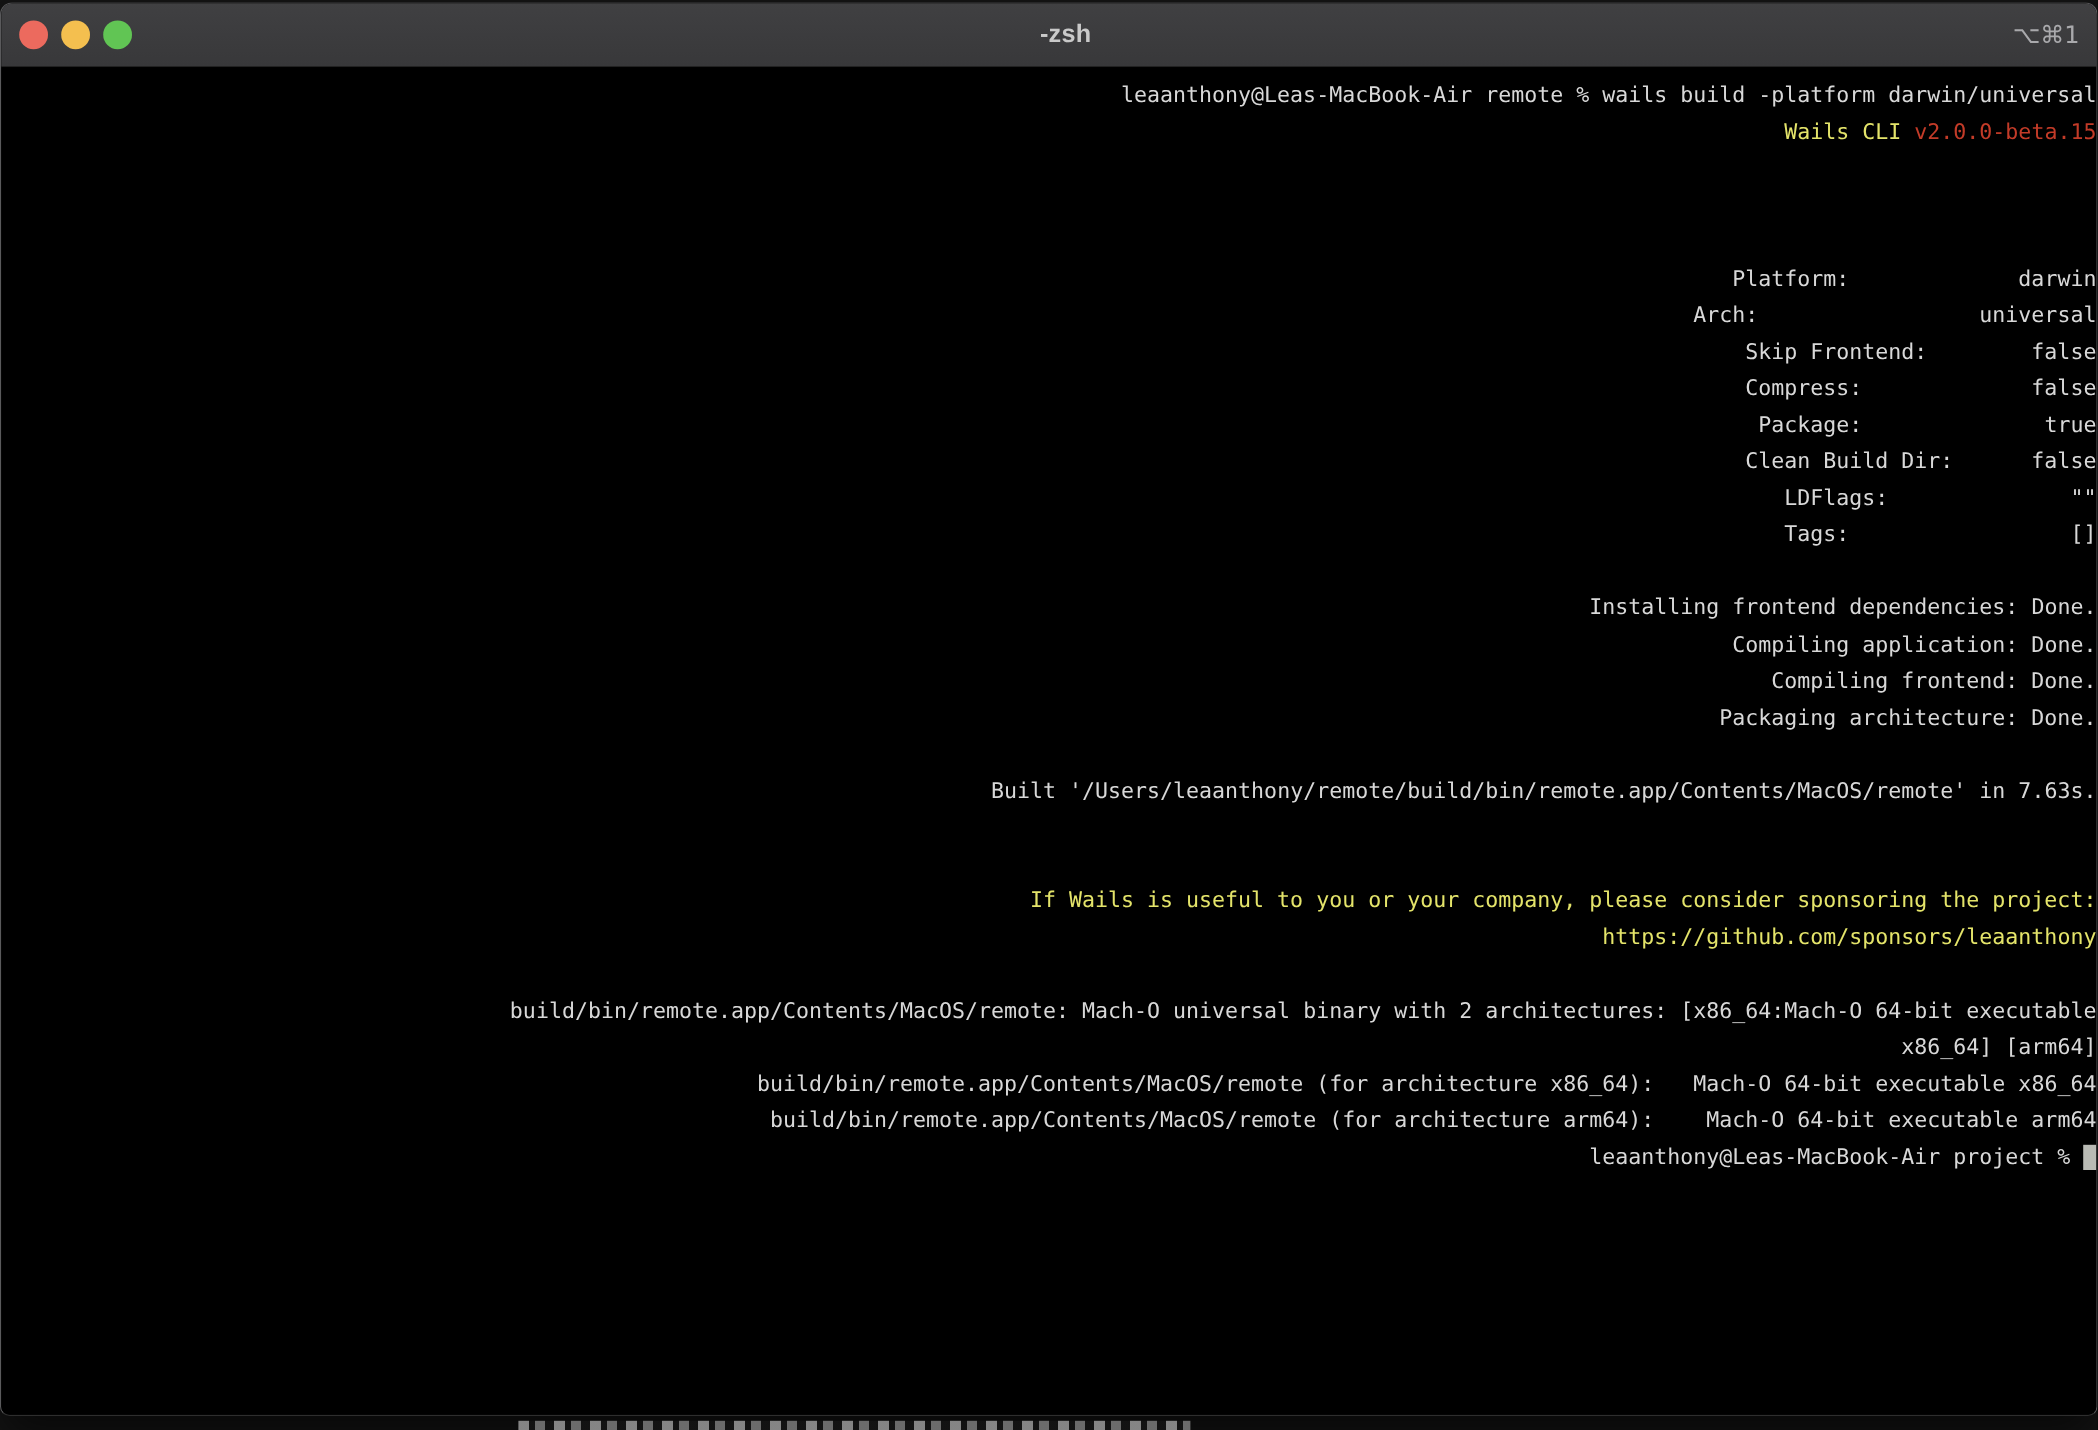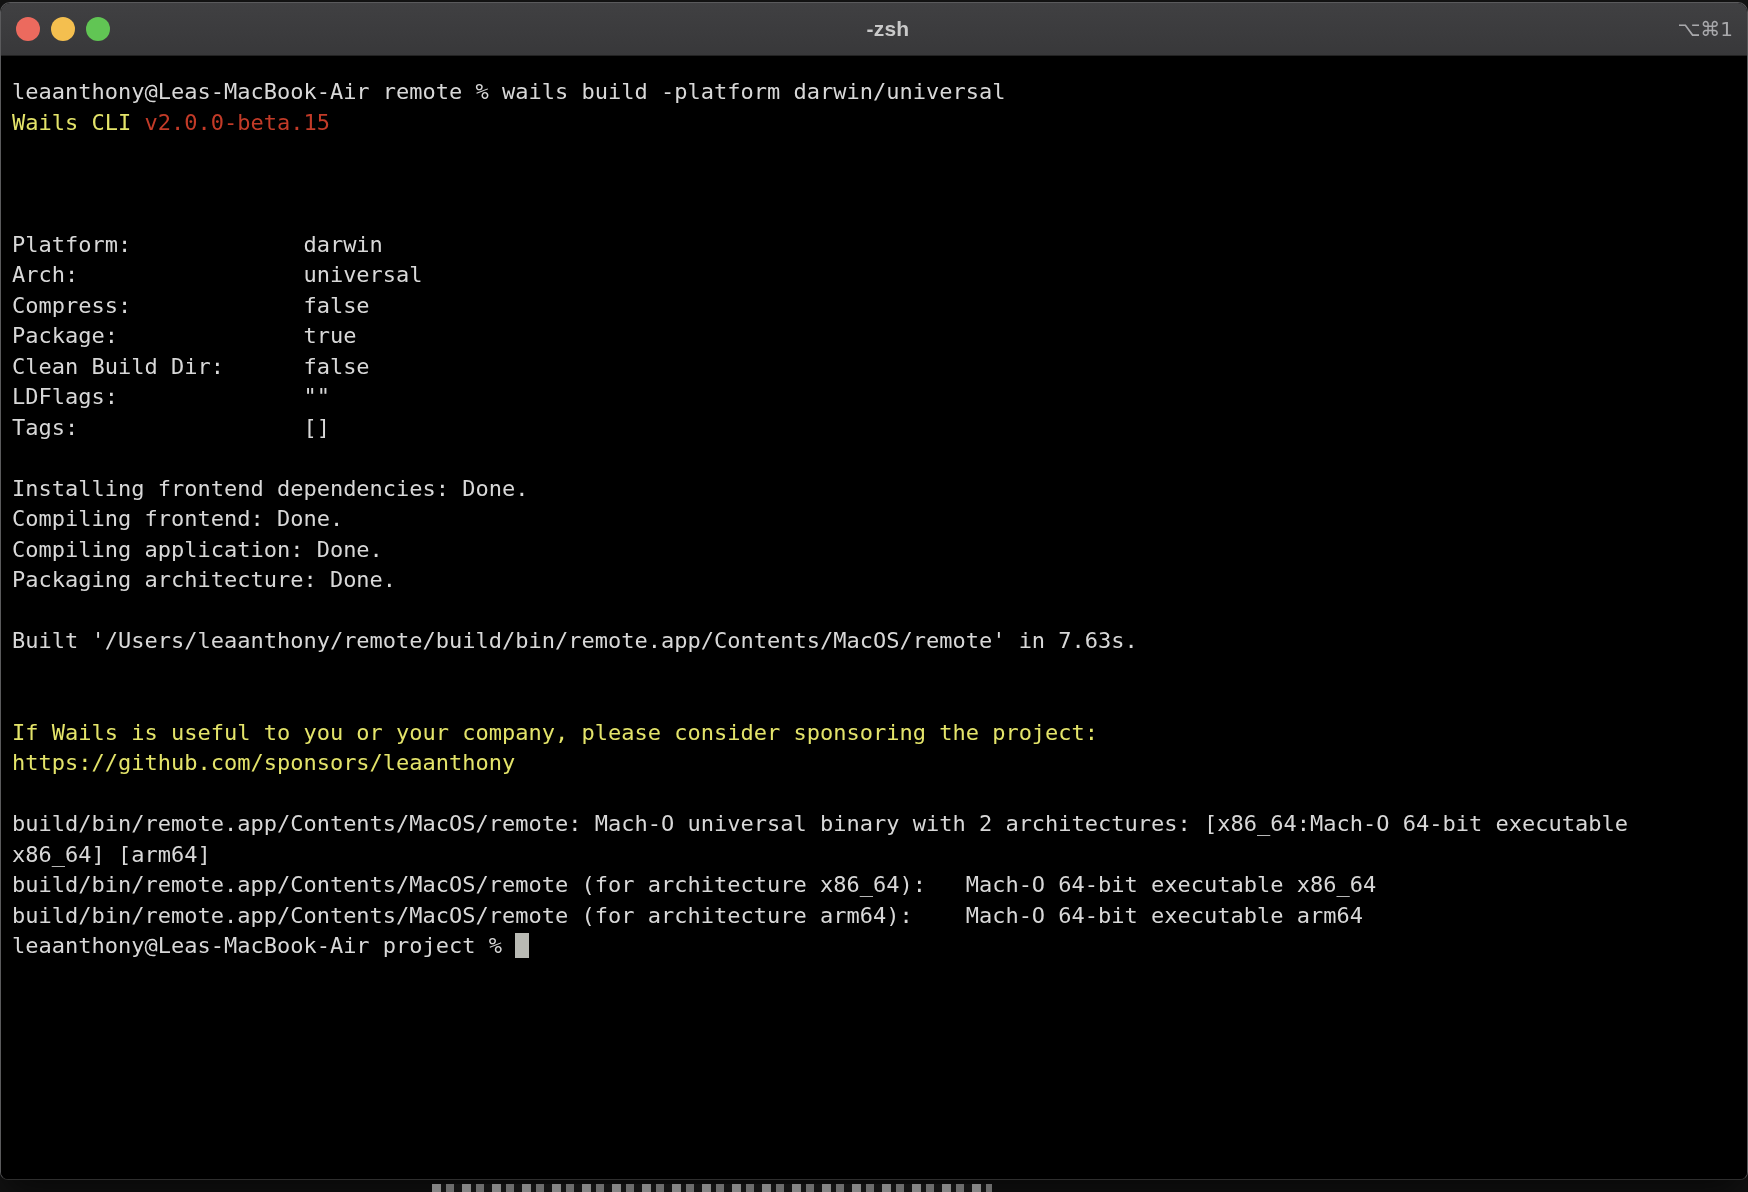--- a/index.html
+++ b/index.html
@@ -71,26 +71,27 @@
     display: flex;
     align-items: center;
     font-family: "DejaVu Sans", sans-serif;
     font-size: 20px;
     color: var(--shortcut_text);
   }
   .terminal {
     position: relative;
     height: calc(100% - 53px);
     background: var(--bg);
-    padding: 21px 0 0 11px;
+    padding: 9px 0 0 11px;
     box-sizing: border-box;
     overflow: hidden;
-    font-size: 22px;
+    font-size: 18px;
     line-height: 30.5px;
     color: var(--fg);
+    text-align: right;
   }
   .line { white-space: pre; height: 30.5px; }
   .c-fg     { color: var(--fg); }
   .c-yellow { color: var(--yellow); margin-top: 15px; }
   .c-red    { color: var(--red); }
   .cursor   { background: var(--cursor); color: var(--cursor); }
   .bg-sliver {
     position: absolute;
     left: 432px;
     top: 1184px;
@@ -116,29 +117,30 @@
     <div class="shortcut">⌥⌘1</div>
   </div>
   <div class="terminal">
       <div class="line"><span class="c-fg">leaanthony@Leas-MacBook-Air remote % wails build -platform darwin/universal</span></div>
       <div class="line"><span class="c-yellow">Wails CLI </span><span class="c-red">v2.0.0-beta.15</span></div>
       <div class="line">&nbsp;</div>
       <div class="line">&nbsp;</div>
       <div class="line">&nbsp;</div>
       <div class="line"><span class="c-fg">Platform:             darwin</span></div>
       <div class="line"><span class="c-fg">Arch:                 universal</span></div>
+      <div class="line"><span class="c-fg">Skip Frontend:        false</span></div>
       <div class="line"><span class="c-fg">Compress:             false</span></div>
       <div class="line"><span class="c-fg">Package:              true</span></div>
       <div class="line"><span class="c-fg">Clean Build Dir:      false</span></div>
       <div class="line"><span class="c-fg">LDFlags:              ""</span></div>
       <div class="line"><span class="c-fg">Tags:                 []</span></div>
       <div class="line">&nbsp;</div>
       <div class="line"><span class="c-fg">Installing frontend dependencies: Done.</span></div>
+      <div class="line"><span class="c-fg">Compiling application: Done.</span></div>
       <div class="line"><span class="c-fg">Compiling frontend: Done.</span></div>
-      <div class="line"><span class="c-fg">Compiling application: Done.</span></div>
       <div class="line"><span class="c-fg">Packaging architecture: Done.</span></div>
       <div class="line">&nbsp;</div>
       <div class="line"><span class="c-fg">Built '/Users/leaanthony/remote/build/bin/remote.app/Contents/MacOS/remote' in 7.63s.</span></div>
       <div class="line">&nbsp;</div>
       <div class="line">&nbsp;</div>
       <div class="line"><span class="c-yellow">If Wails is useful to you or your company, please consider sponsoring the project:</span></div>
       <div class="line"><span class="c-yellow">https://github.com/sponsors/leaanthony</span></div>
       <div class="line">&nbsp;</div>
       <div class="line"><span class="c-fg">build/bin/remote.app/Contents/MacOS/remote: Mach-O universal binary with 2 architectures: [x86_64:Mach-O 64-bit executable</span></div>
       <div class="line"><span class="c-fg">x86_64] [arm64]</span></div>

